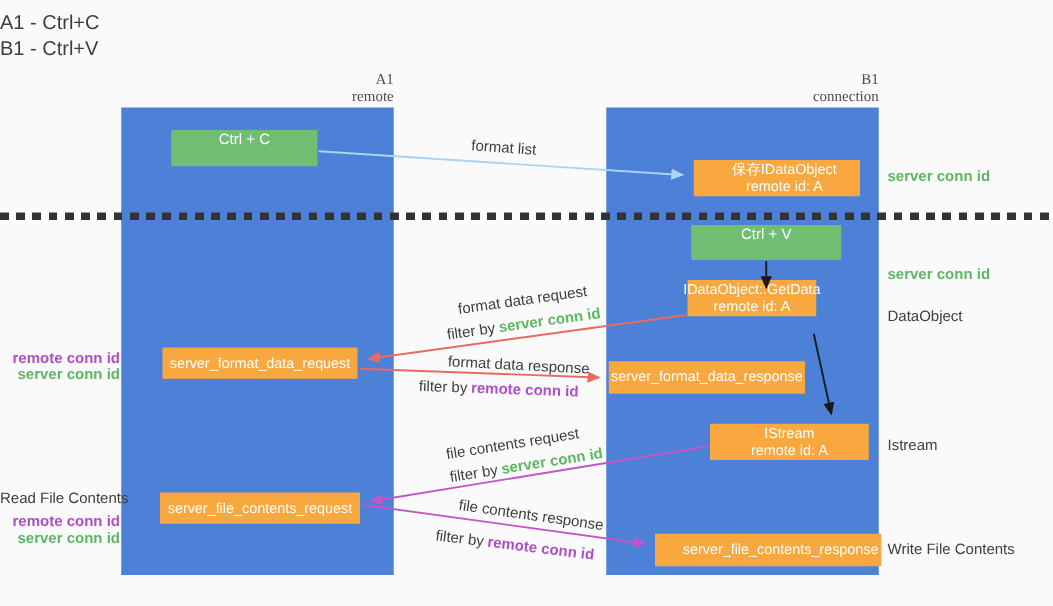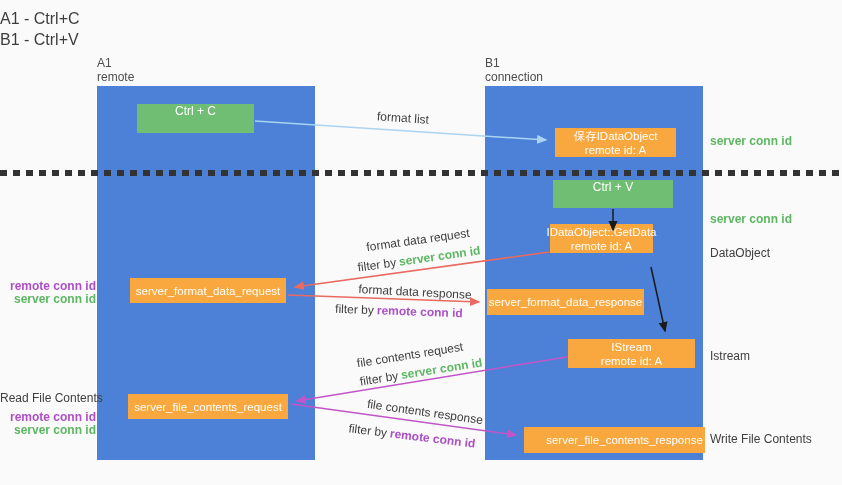--- a/index.html
+++ b/index.html
@@ -2,22 +2,22 @@
 <html><head>
 <meta charset="utf-8">
 <style>
   html,body{margin:0;padding:0;}
   body{font-family:"Liberation Sans","DejaVu Sans",sans-serif;background:#fafafa;}
   .canvas{position:relative;width:842px;height:485px;background:#fafafa;overflow:hidden;}
 
   .title{position:absolute;top:8px;left:0;width:842px;text-align:left;
          font-size:16px;line-height:21px;color:#3d3d3d;}
 
-  .col-header{position:absolute;top:56px;width:218px;text-align:left;
-              font-size:12px;line-height:14px;color:#4d4d4d;}
+  .col-header{position:absolute;top:56px;width:218px;text-align:right;
+              font-size:12px;line-height:14px;color:#4d4d4d;font-family:Liberation Serif, serif;}
 
   .lifeline{position:absolute;top:86px;width:218px;height:374px;background:#4c81d7;}
 
   .dotted{position:absolute;left:0;top:170px;width:842px;height:6px;
           background:repeating-linear-gradient(to right,#333 0px,#333 7px,transparent 7px,transparent 13px);}
 
   .btn{position:absolute;background:#6fbe73;color:#fff;font-size:12px;
        display:flex;justify-content:center;z-index:4;}
 
   .node{position:absolute;background:#f8a83e;color:#fff;font-size:11.5px;line-height:14px;
@@ -84,21 +84,21 @@
     <line x1="291" y1="404" x2="516" y2="435" stroke="#c255c8" stroke-width="1.5" marker-end="url(#m-magenta)"></line>
   </svg>
 
   <div class="btn" style="left:137px;top:104px;width:117px;height:29px;">
     <span>Ctrl + C</span>
   </div>
   <div class="btn" style="left:553px;top:180px;width:120px;height:28px;">
     <span>Ctrl + V</span>
   </div>
 
-  <div class="node" style="left:555px;top:128px;width:121px;height:29px;">
+  <div class="node" style="left:555px;top:128px;width:121px;height:29px;padding-left:12px;">
     <div>保存IDataObject</div>
     <div>remote id: A</div>
   </div>
   <div class="node" style="left:550px;top:224px;width:103px;height:29px;">
     <div>IDataObject::GetData</div>
     <div>remote id: A</div>
   </div>
   <div class="node" style="left:130px;top:278px;width:156px;height:25px;">
     <div>server_format_data_request</div>
   </div>

